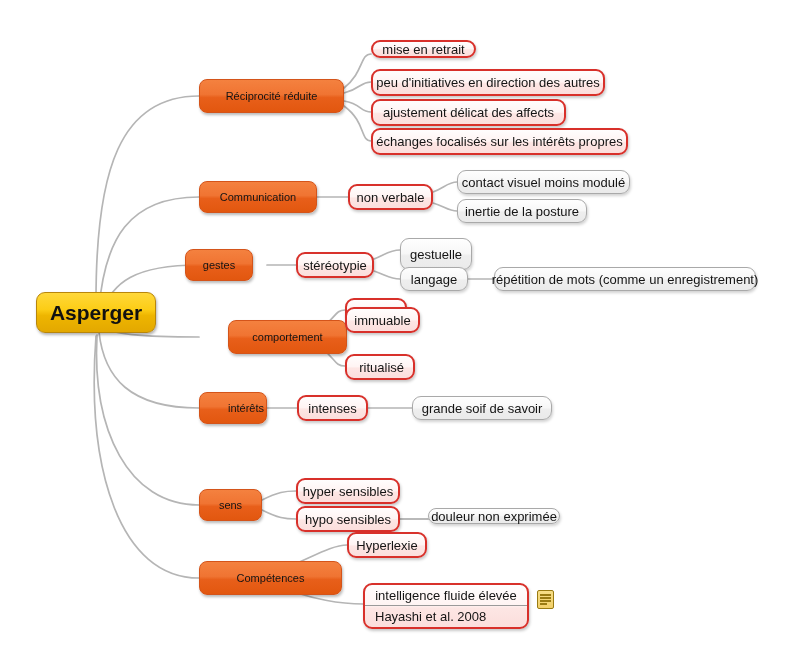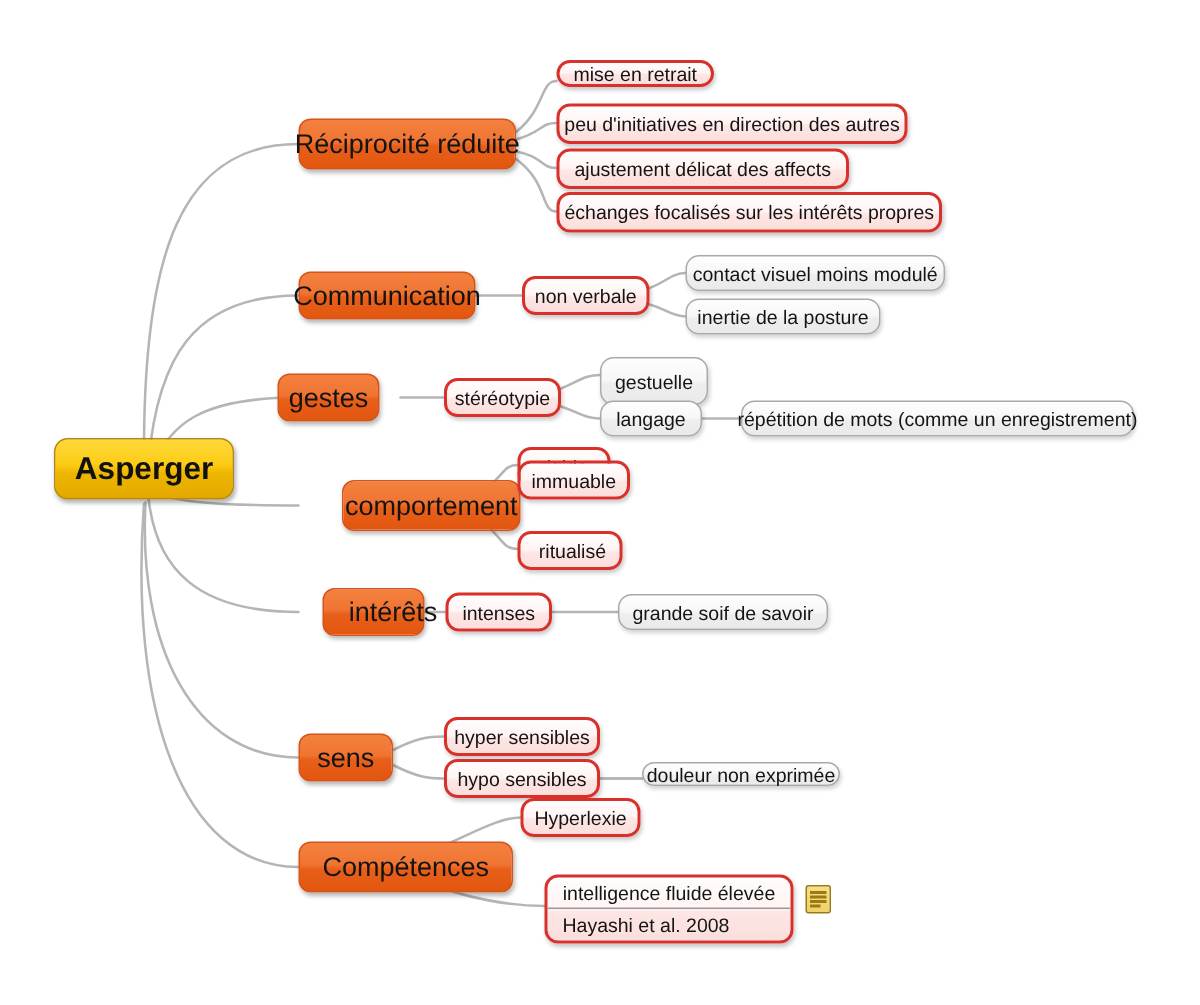--- a/index.html
+++ b/index.html
@@ -46,21 +46,21 @@
     box-shadow: 1px 2px 3px rgba(0,0,0,0.30);
     padding: 0 14px;
   }
 
   
   .node.lvl1 {
     border-radius: 8px;
     border: 1px solid #d4541a;
     background: linear-gradient(to bottom, #f4813f 0%, #f07432 45%, #e85f1a 55%, #e2570f 100%);
     color: #141414;
-    font-size: 18px;
+    font-size: 11px;
     box-shadow: 1px 2px 3px rgba(0,0,0,0.28);
     padding: 0 10px;
   }
 
   
   .node.lvl2 {
     border-radius: 9px;
     border: 2px solid #d8302a;
     background: linear-gradient(to bottom, #fffdfd 0%, #fff4f3 48%, #fde6e4 55%, #fbdedc 100%);
     color: #141414;
@@ -245,21 +245,21 @@
   </div>
 
   <div class="node lvl2" style="left:345px; top:307px; width:75px; height:26px;">
     <span>immuable</span>
   </div>
 
   <div class="node lvl2" style="left:345px; top:354px; width:70px; height:26px;justify-content:flex-end;">
     <span>ritualisé</span>
   </div>
 
-  <div class="node lvl1" style="left:215px; top:392px; width:68px; height:32px;padding-left:36px;">
+  <div class="node lvl1" style="left:199px; top:392px; width:68px; height:32px;padding-left:36px;">
     <span>intérêts</span>
   </div>
 
   <div class="node lvl2" style="left:297px; top:395px; width:71px; height:26px;">
     <span>intenses</span>
   </div>
 
   <div class="node lvl3" style="left:412px; top:396px; width:140px; height:24px;text-align:right;">
     <span>grande soif de savoir</span>
   </div>

